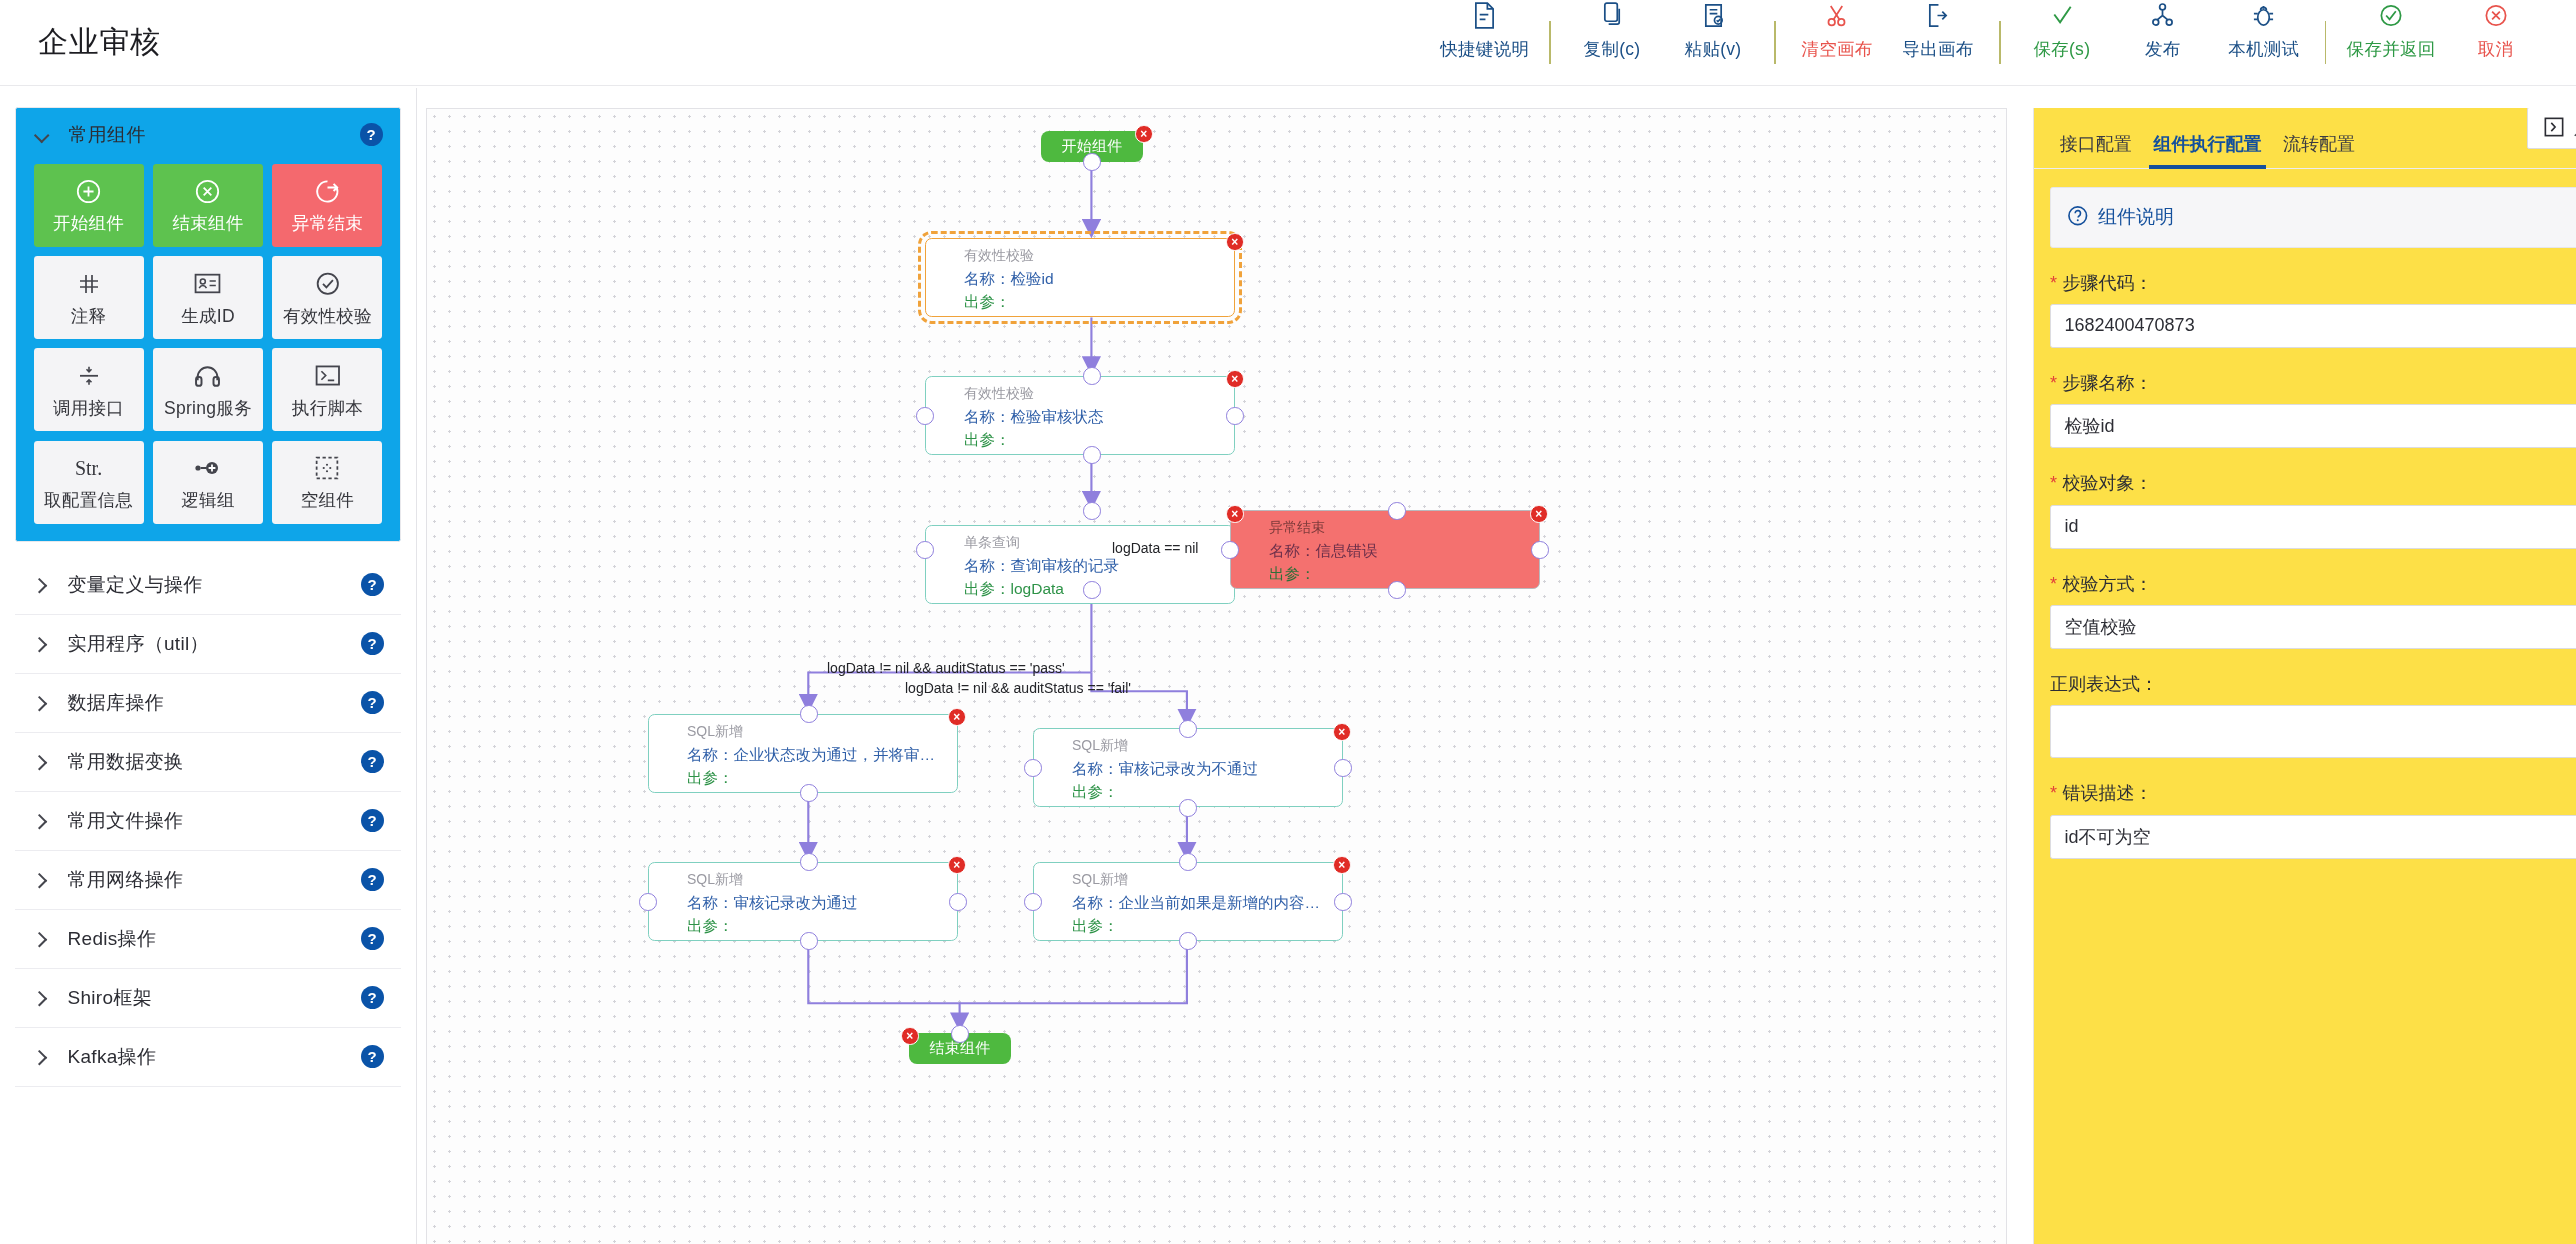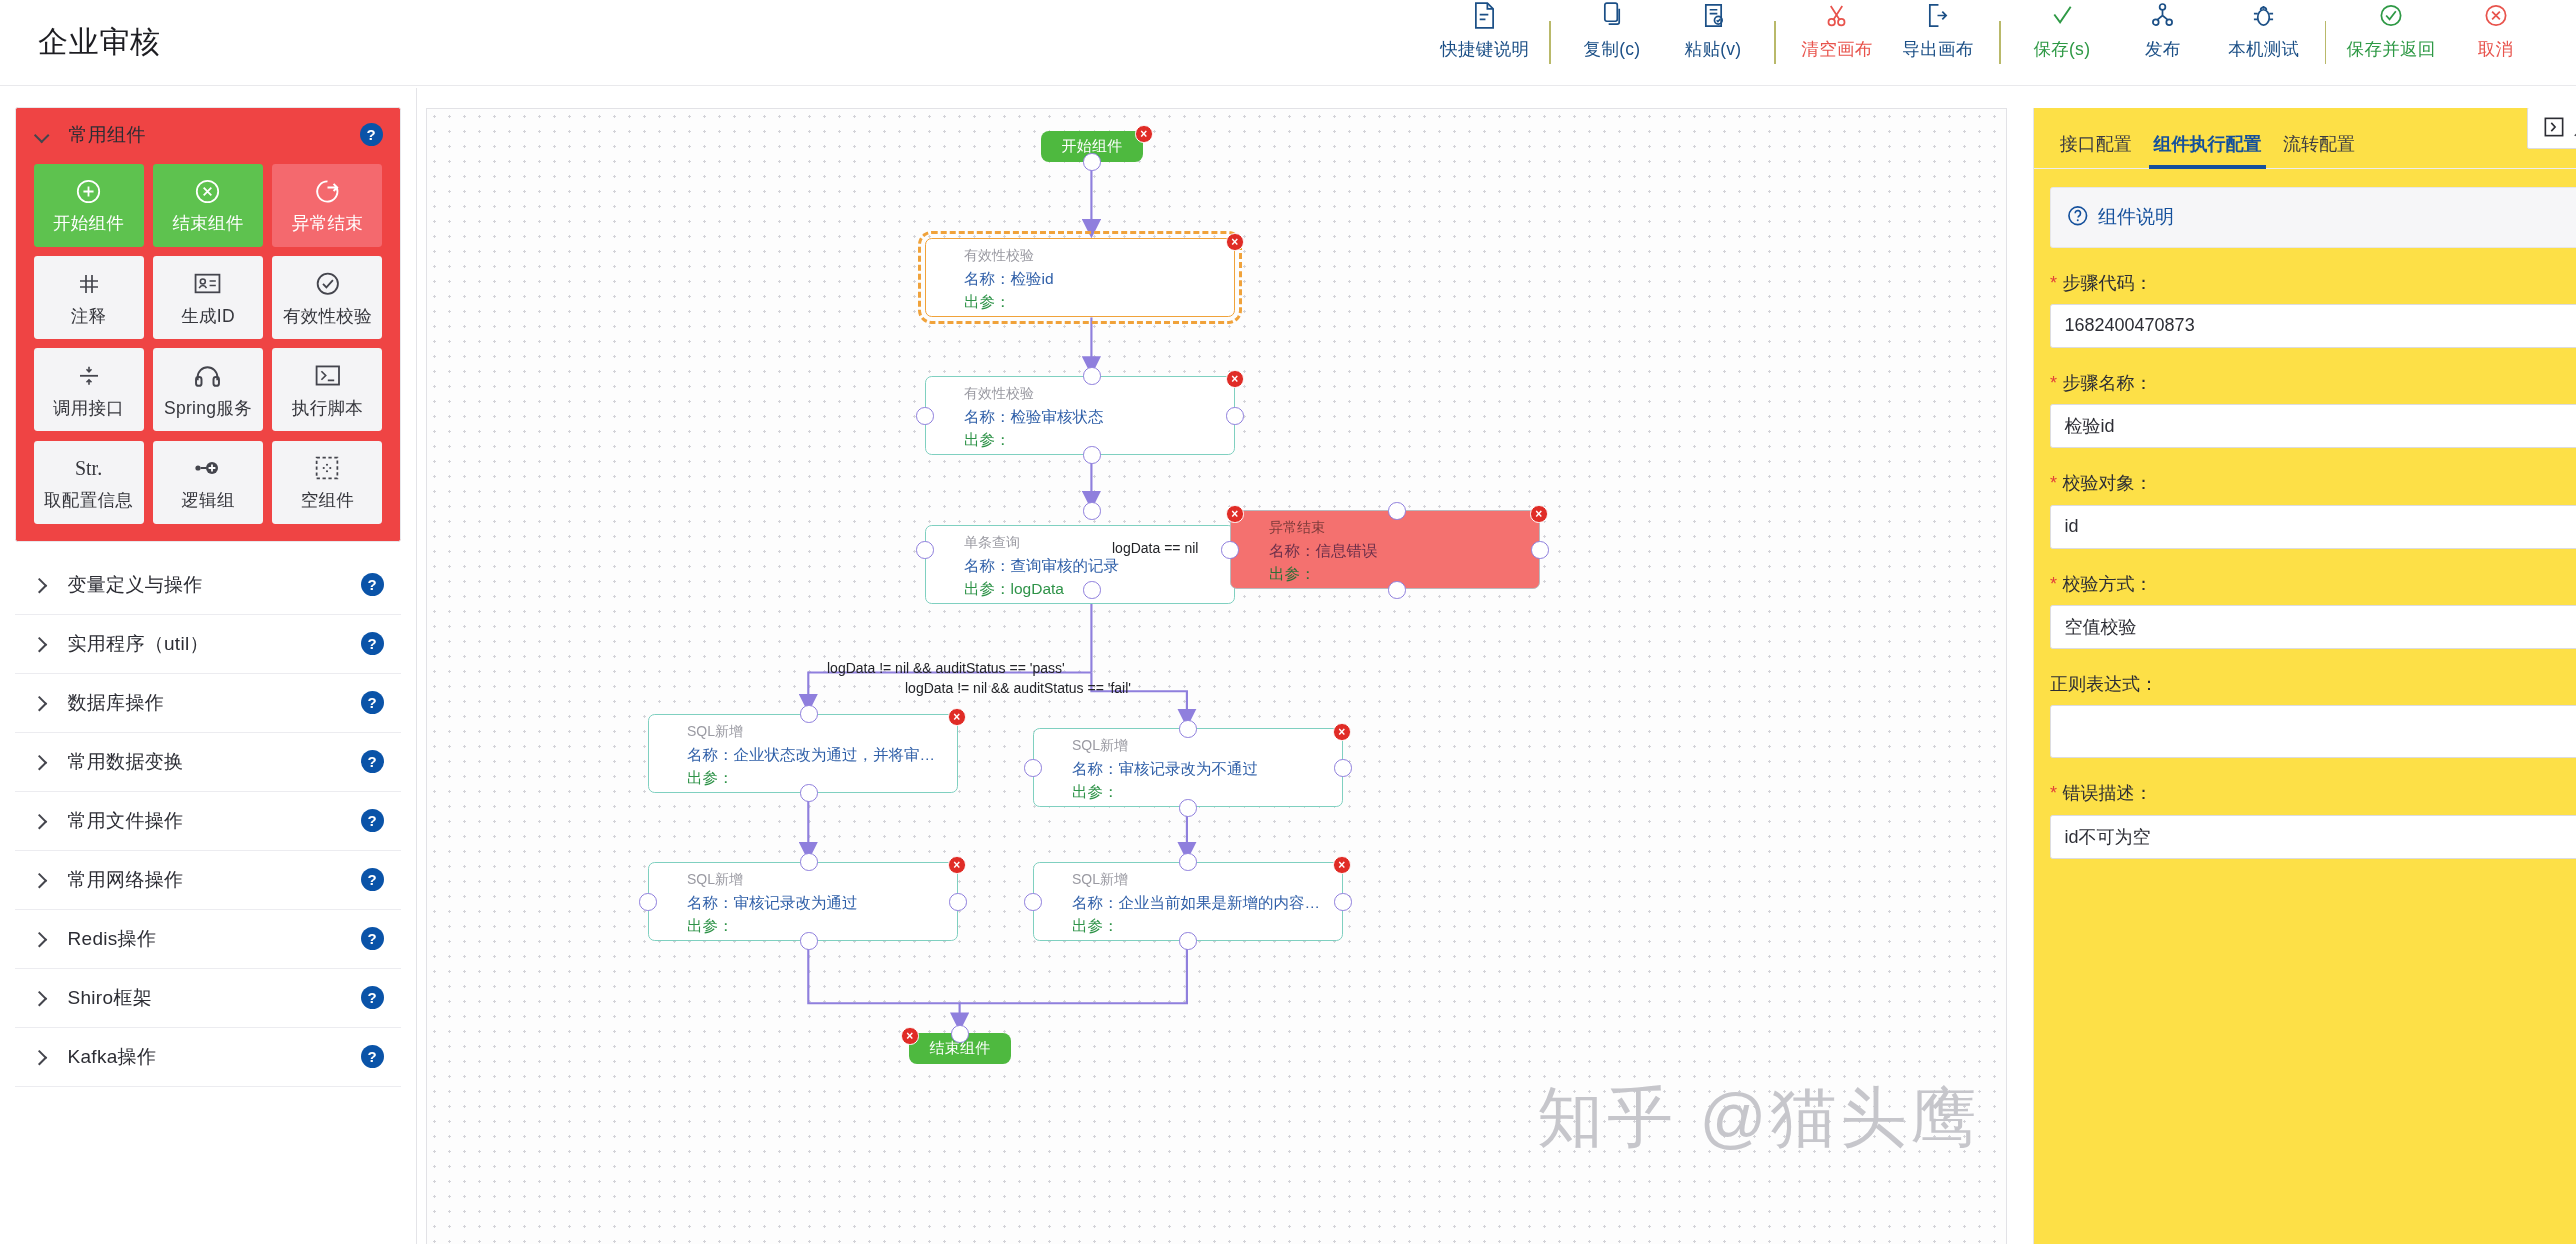--- a/index.html
+++ b/index.html
@@ -47,21 +47,21 @@
     position: absolute; left: 0; top: 88px;
     width: 417px; height: 1157px;
     background: #ffffff;
     border-right: 1.3px solid #e4e4e8;
     overflow: hidden;
   }
   .side-panel-card {
     margin: 19px 15px 0 15px;
     border: 0.7px solid #e8e8ec;
     border-radius: 2.7px;
-    background: #ef4444;
+    background: #0ea5e9;
     padding-bottom: 17.5px;
   }
   .acc-head {
     display: flex; align-items: center;
     height: 53px; padding: 0 17.5px;
     cursor: pointer;
   }
   .chev {
     width: 17.5px; height: 17.5px; flex: 0 0 17.5px;
     position: relative; margin-right: 17.5px;
@@ -706,21 +706,20 @@
   <div class="node pill" style="left:482px; top:924px; width:102px; height:31px;">
     <span class="plabel">结束组件</span>
   </div>
   <div class="closebtn" style="left:474px; top:918px;">×</div>
   <div class="port" style="left:524px; top:916px;"></div>
 
   <div class="edge-label" style="left:685px; top:431px;">logData == nil</div>
   <div class="edge-label" style="left:400px; top:551px;">logData != nil &amp;&amp; auditStatus == 'pass'</div>
   <div class="edge-label" style="left:478px; top:571px;">logData != nil &amp;&amp; auditStatus == 'fail'</div>
 
-  <div class="watermark">知乎 @猫头鹰</div>
 </div>
 
 <div class="rightpanel">
 
   <div class="rp-tabs">
     <div class="rp-tab">接口配置</div>
     <div class="rp-tab active">组件执行配置</div>
     <div class="rp-tab">流转配置</div>
 
     <div class="attr-btn">

